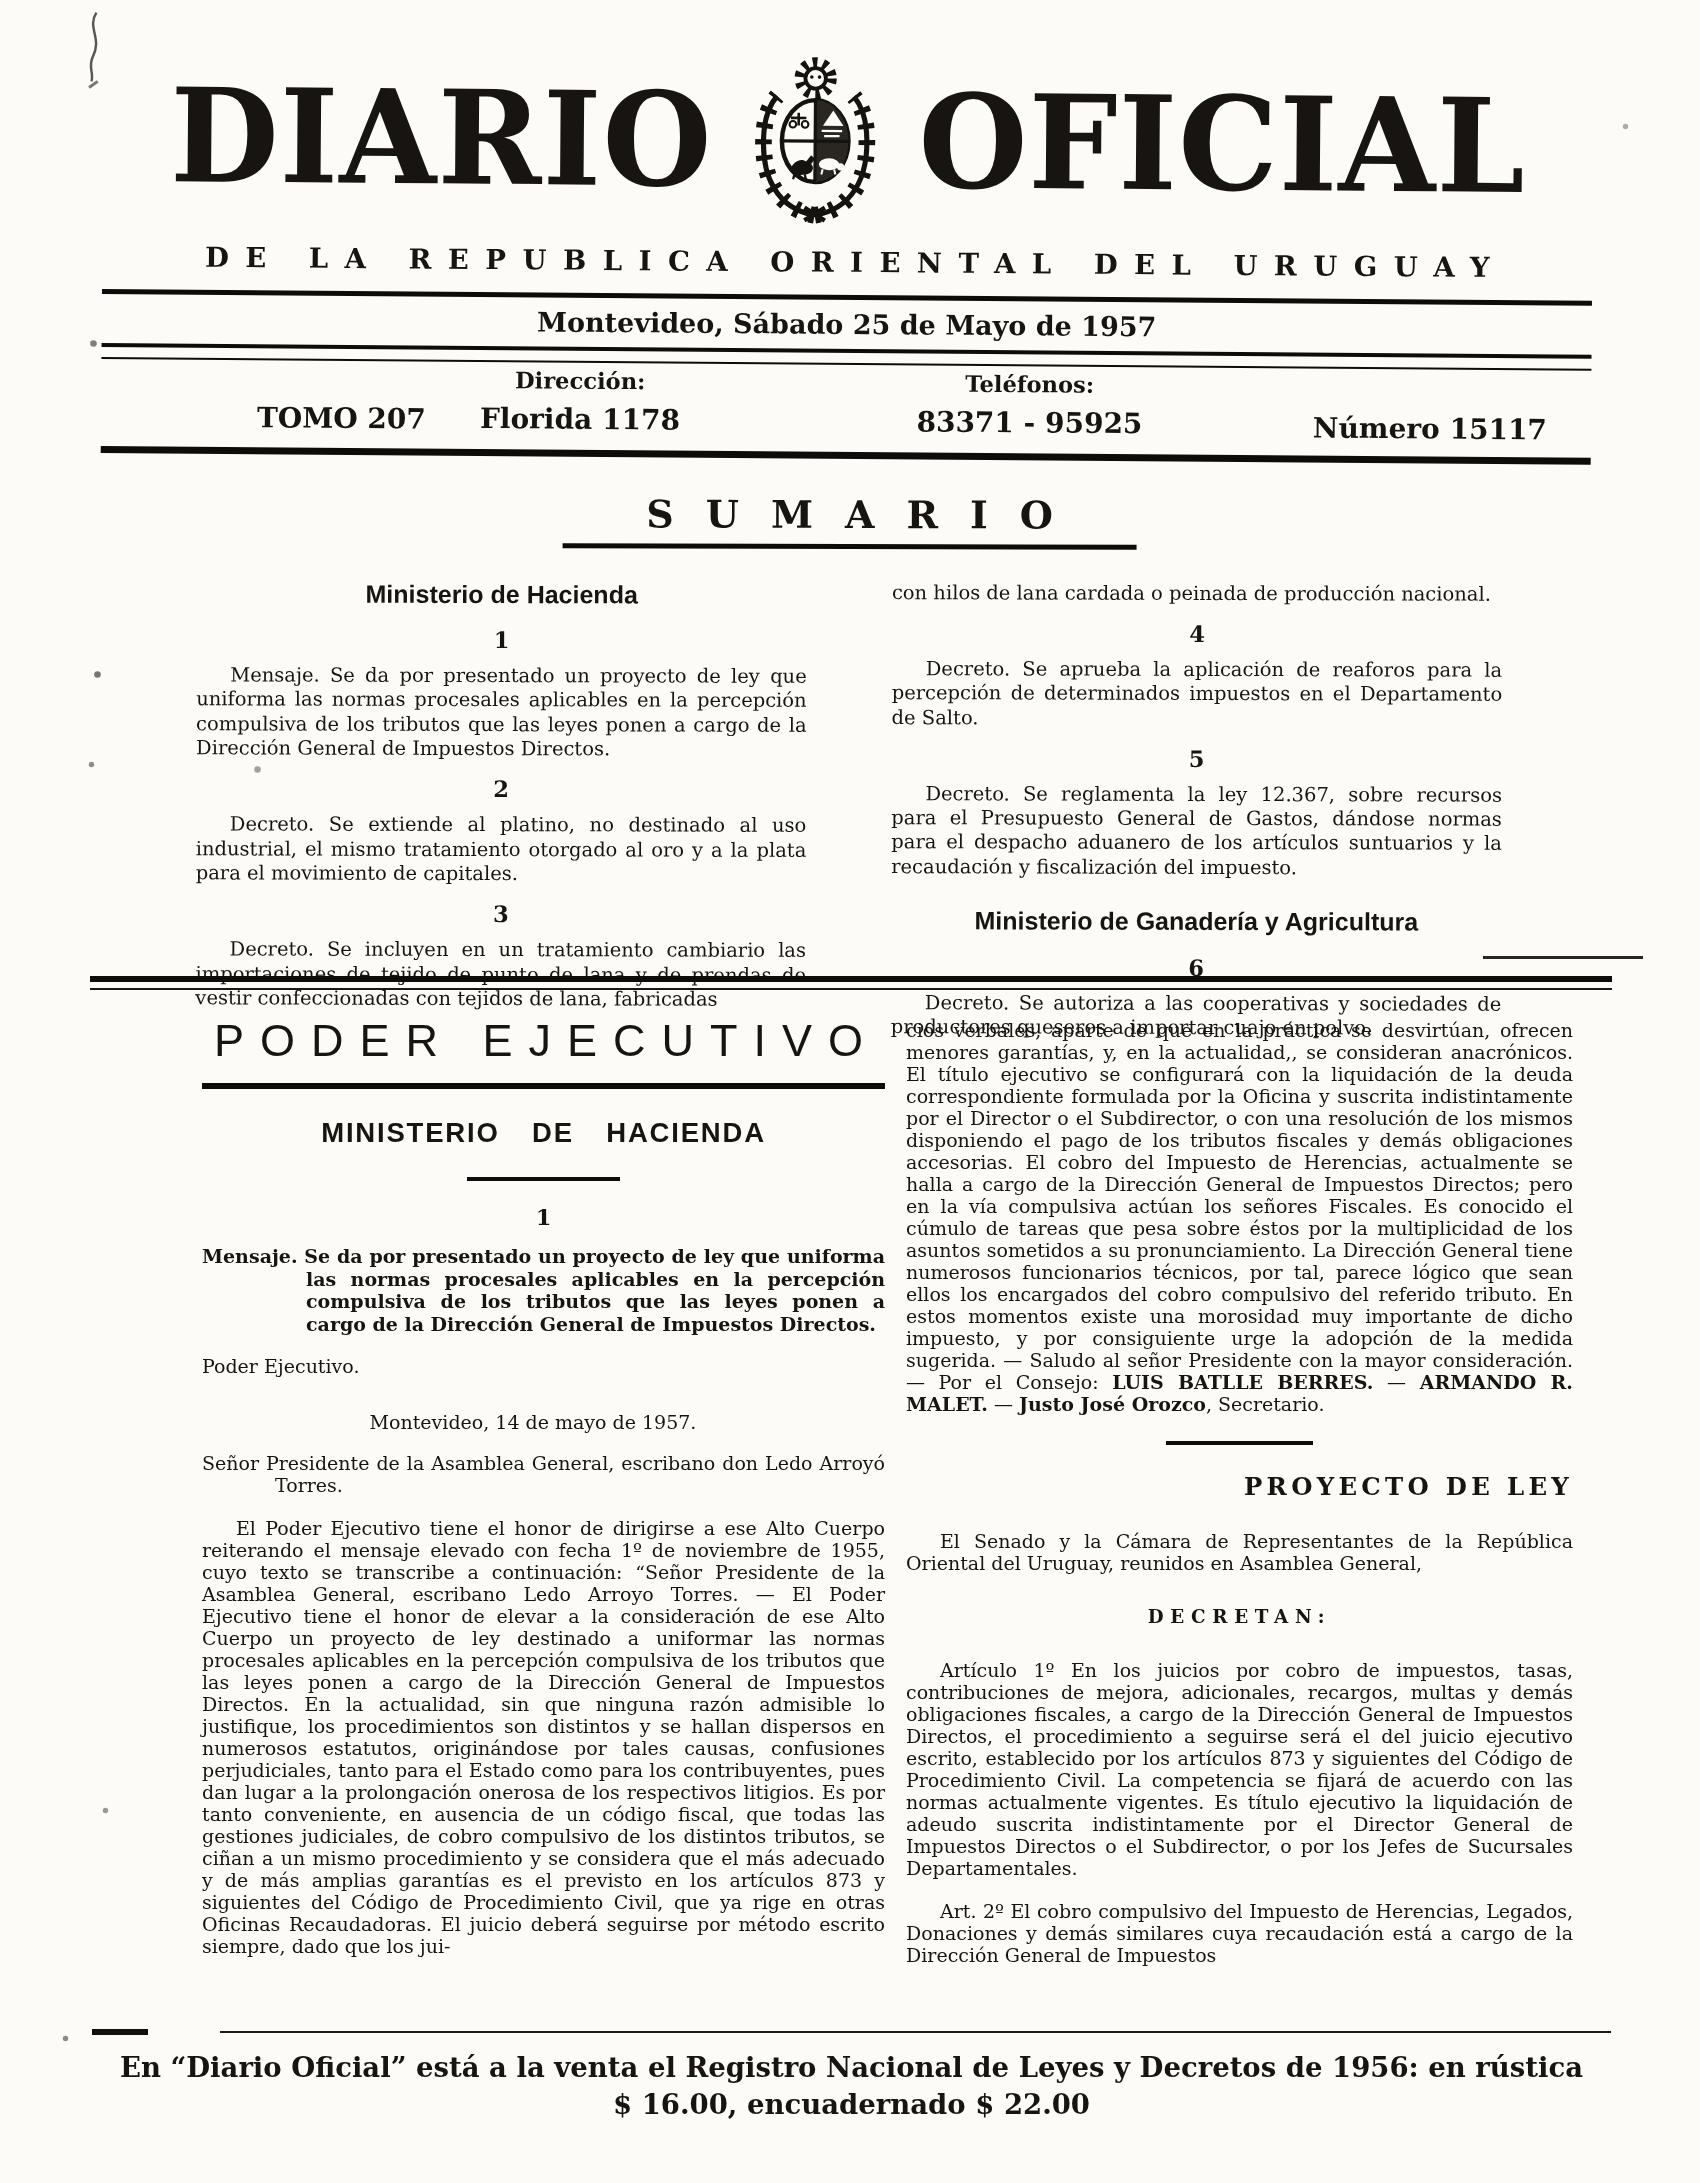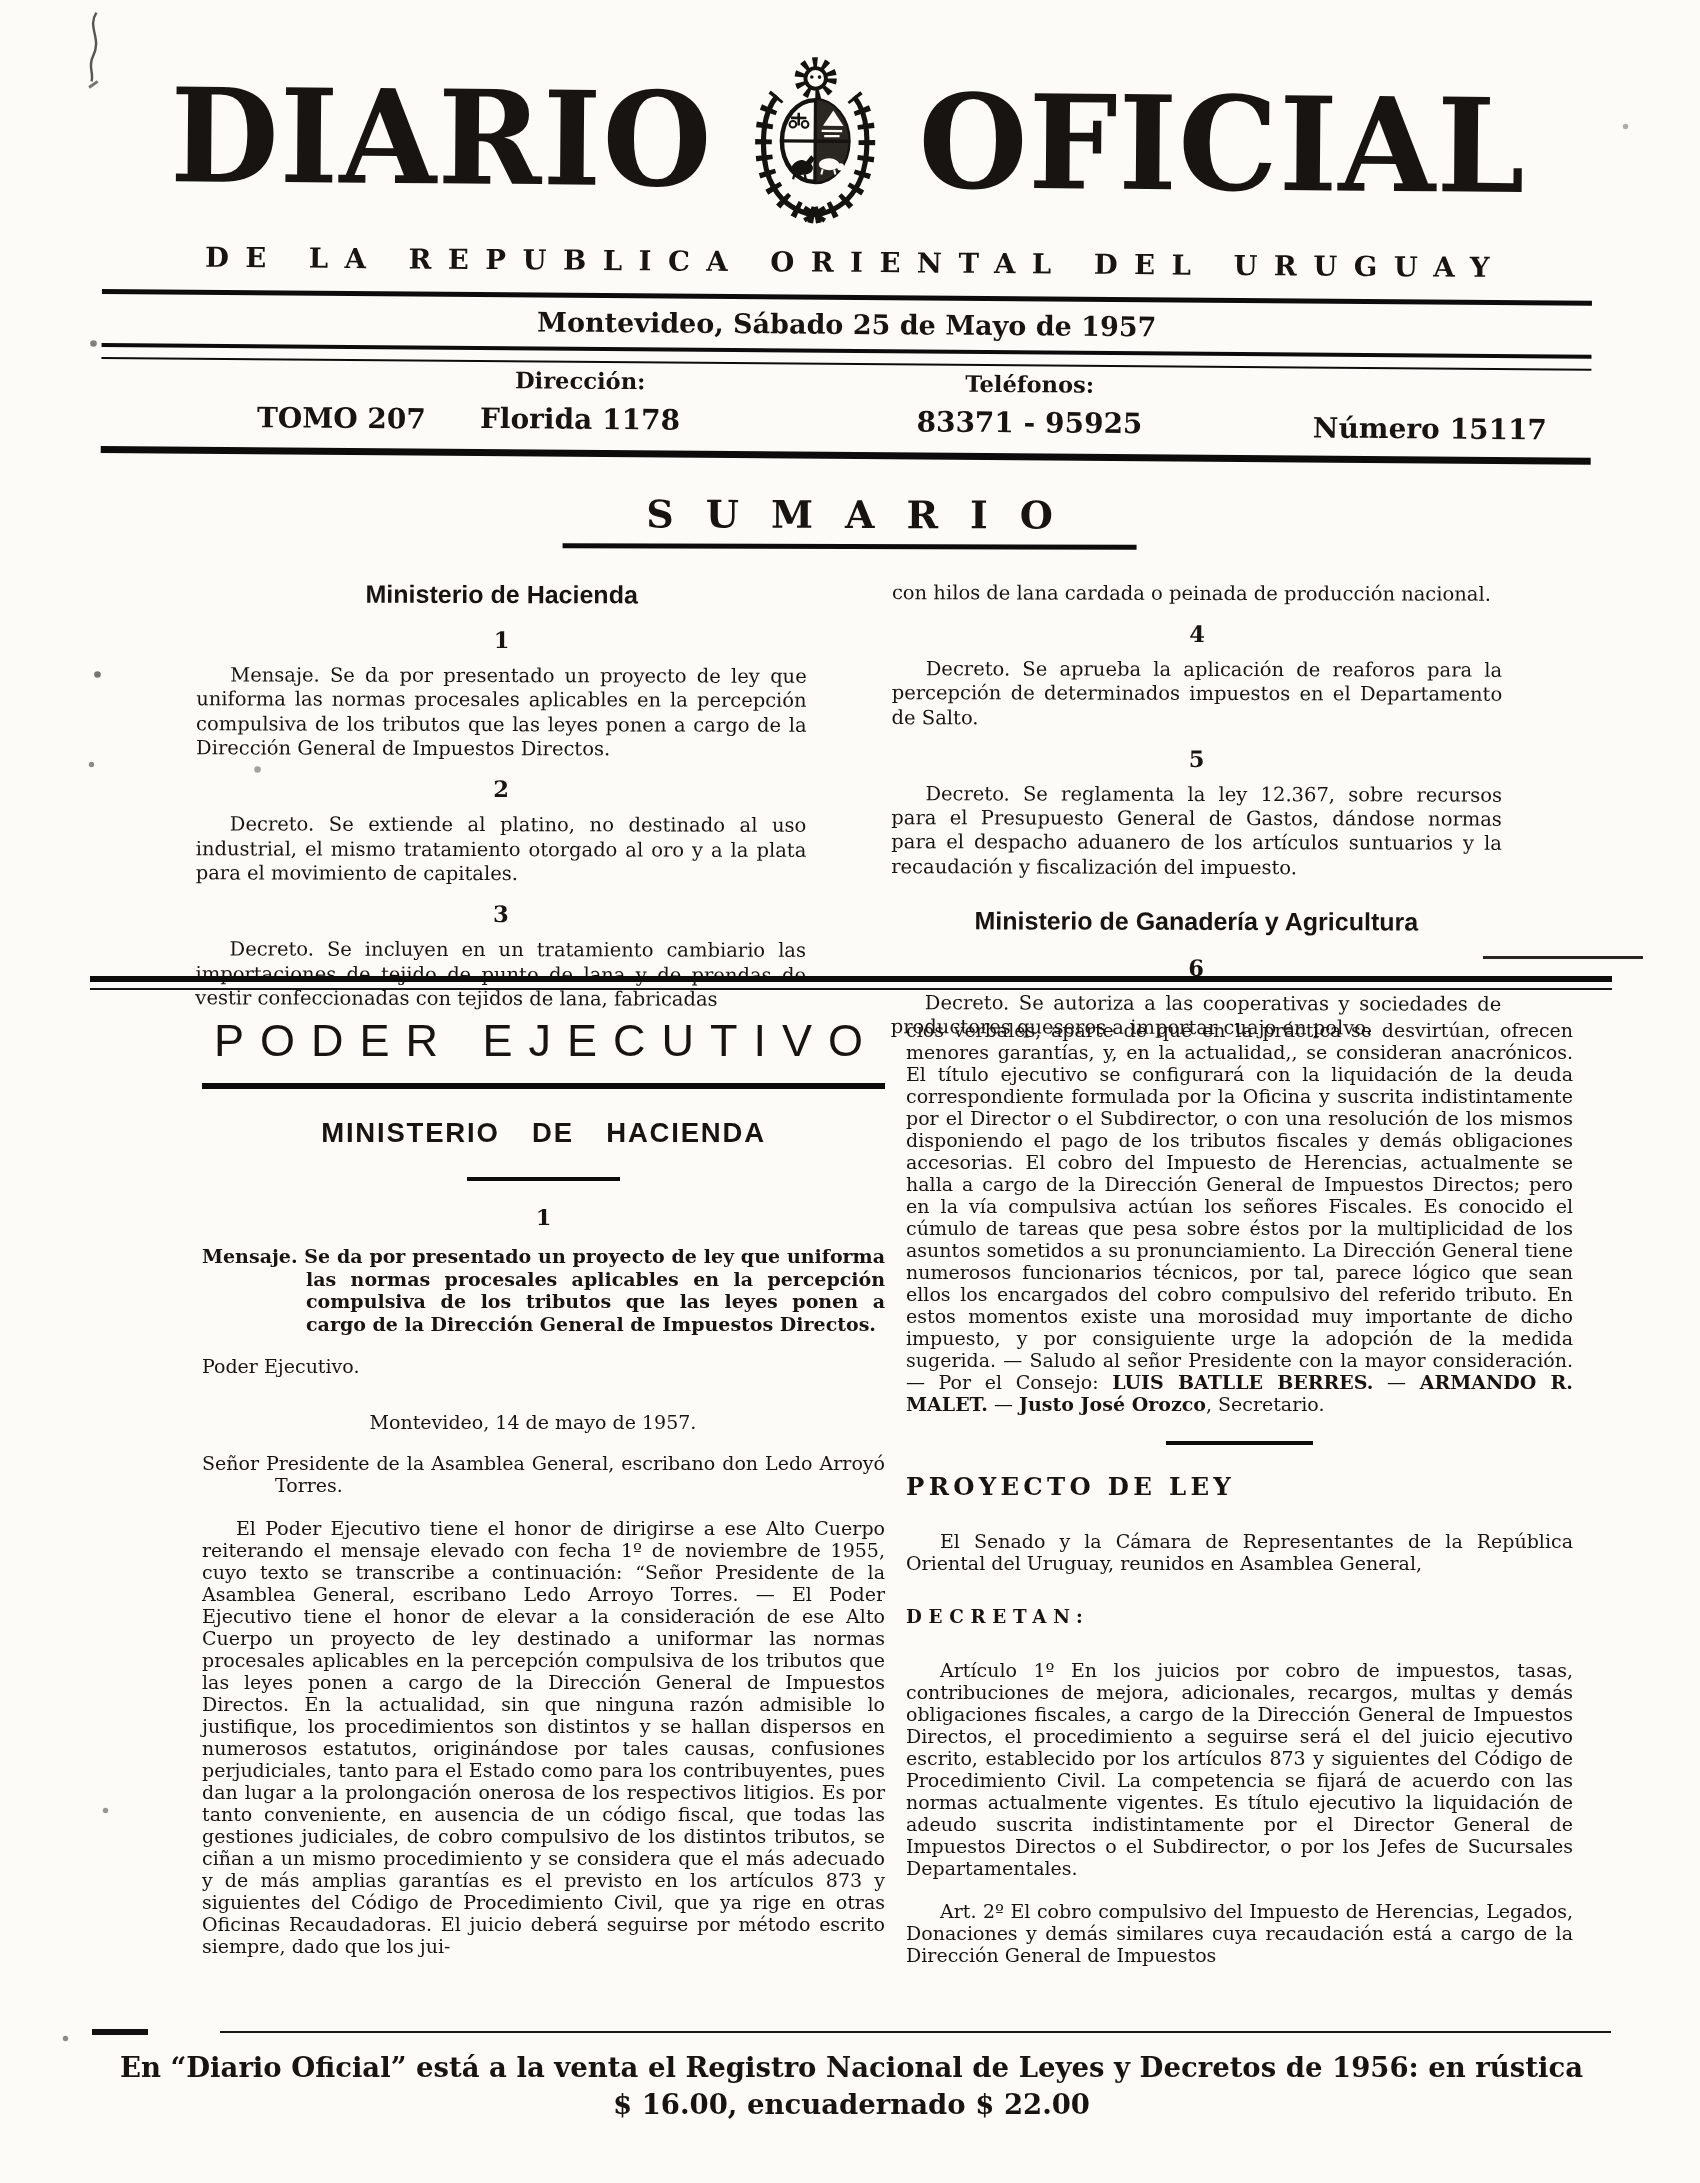--- a/index.html
+++ b/index.html
@@ -55,23 +55,23 @@
   .big-num{margin-top:23px;text-align:center;font-size:22.6px;font-weight:bold;}
   .body-p{margin:0;font-size:19px;line-height:22px;text-align:justify;}
   .summary-p{margin-top:14.7px;font-weight:bold;padding-left:104px;text-indent:-104px;line-height:22.6px;}
   .from1{margin-top:19.5px;}
   .from2{margin-top:16px;padding-left:34px;}
   .date-right{margin-top:34px;text-align:center;padding-right:21px;}
   .addressee{margin-top:19.5px;padding-left:73px;text-indent:-73px;}
   .letter-body{margin-top:21px;text-indent:34px;}
   .signer{font-weight:bold;}
   .mid-rule{margin:26px auto 0;width:147px;height:3.7px;background:#0d0c0b;}
-  .proyecto-title{margin:27px 0 0;text-align:left;font-size:24.4px;font-weight:600;letter-spacing:4.3px;}
+  .proyecto-title{margin:27px 0 0;text-align:right;font-size:24.4px;font-weight:600;letter-spacing:4.3px;}
   .proyecto-intro{margin-top:29px;text-indent:34px;}
-  .decretan{margin-top:32px;text-align:left;font-size:18.3px;font-weight:bold;letter-spacing:6.7px;}
+  .decretan{margin-top:32px;text-align:center;font-size:18.3px;font-weight:bold;letter-spacing:6.7px;}
   .articulo{margin-top:32px;text-indent:34px;}
   .articulo2{margin-top:21px;}
   
   .footer{position:absolute;top:2029px;left:92px;width:1519px;}
   .footer-rule{position:relative;height:3.7px;}
   .footer-rule .seg-a{position:absolute;left:0;top:0;width:56px;height:5.5px;background:#11100e;}
   .footer-rule .seg-b{position:absolute;left:128px;right:0;top:1.8px;height:2.4px;background:#1b1916;}
   .footer-line1{margin-top:18.3px;text-align:center;font-size:27.5px;font-weight:bold;}
   .footer-line2{margin-top:4.9px;text-align:center;font-size:27.5px;font-weight:bold;}
   

